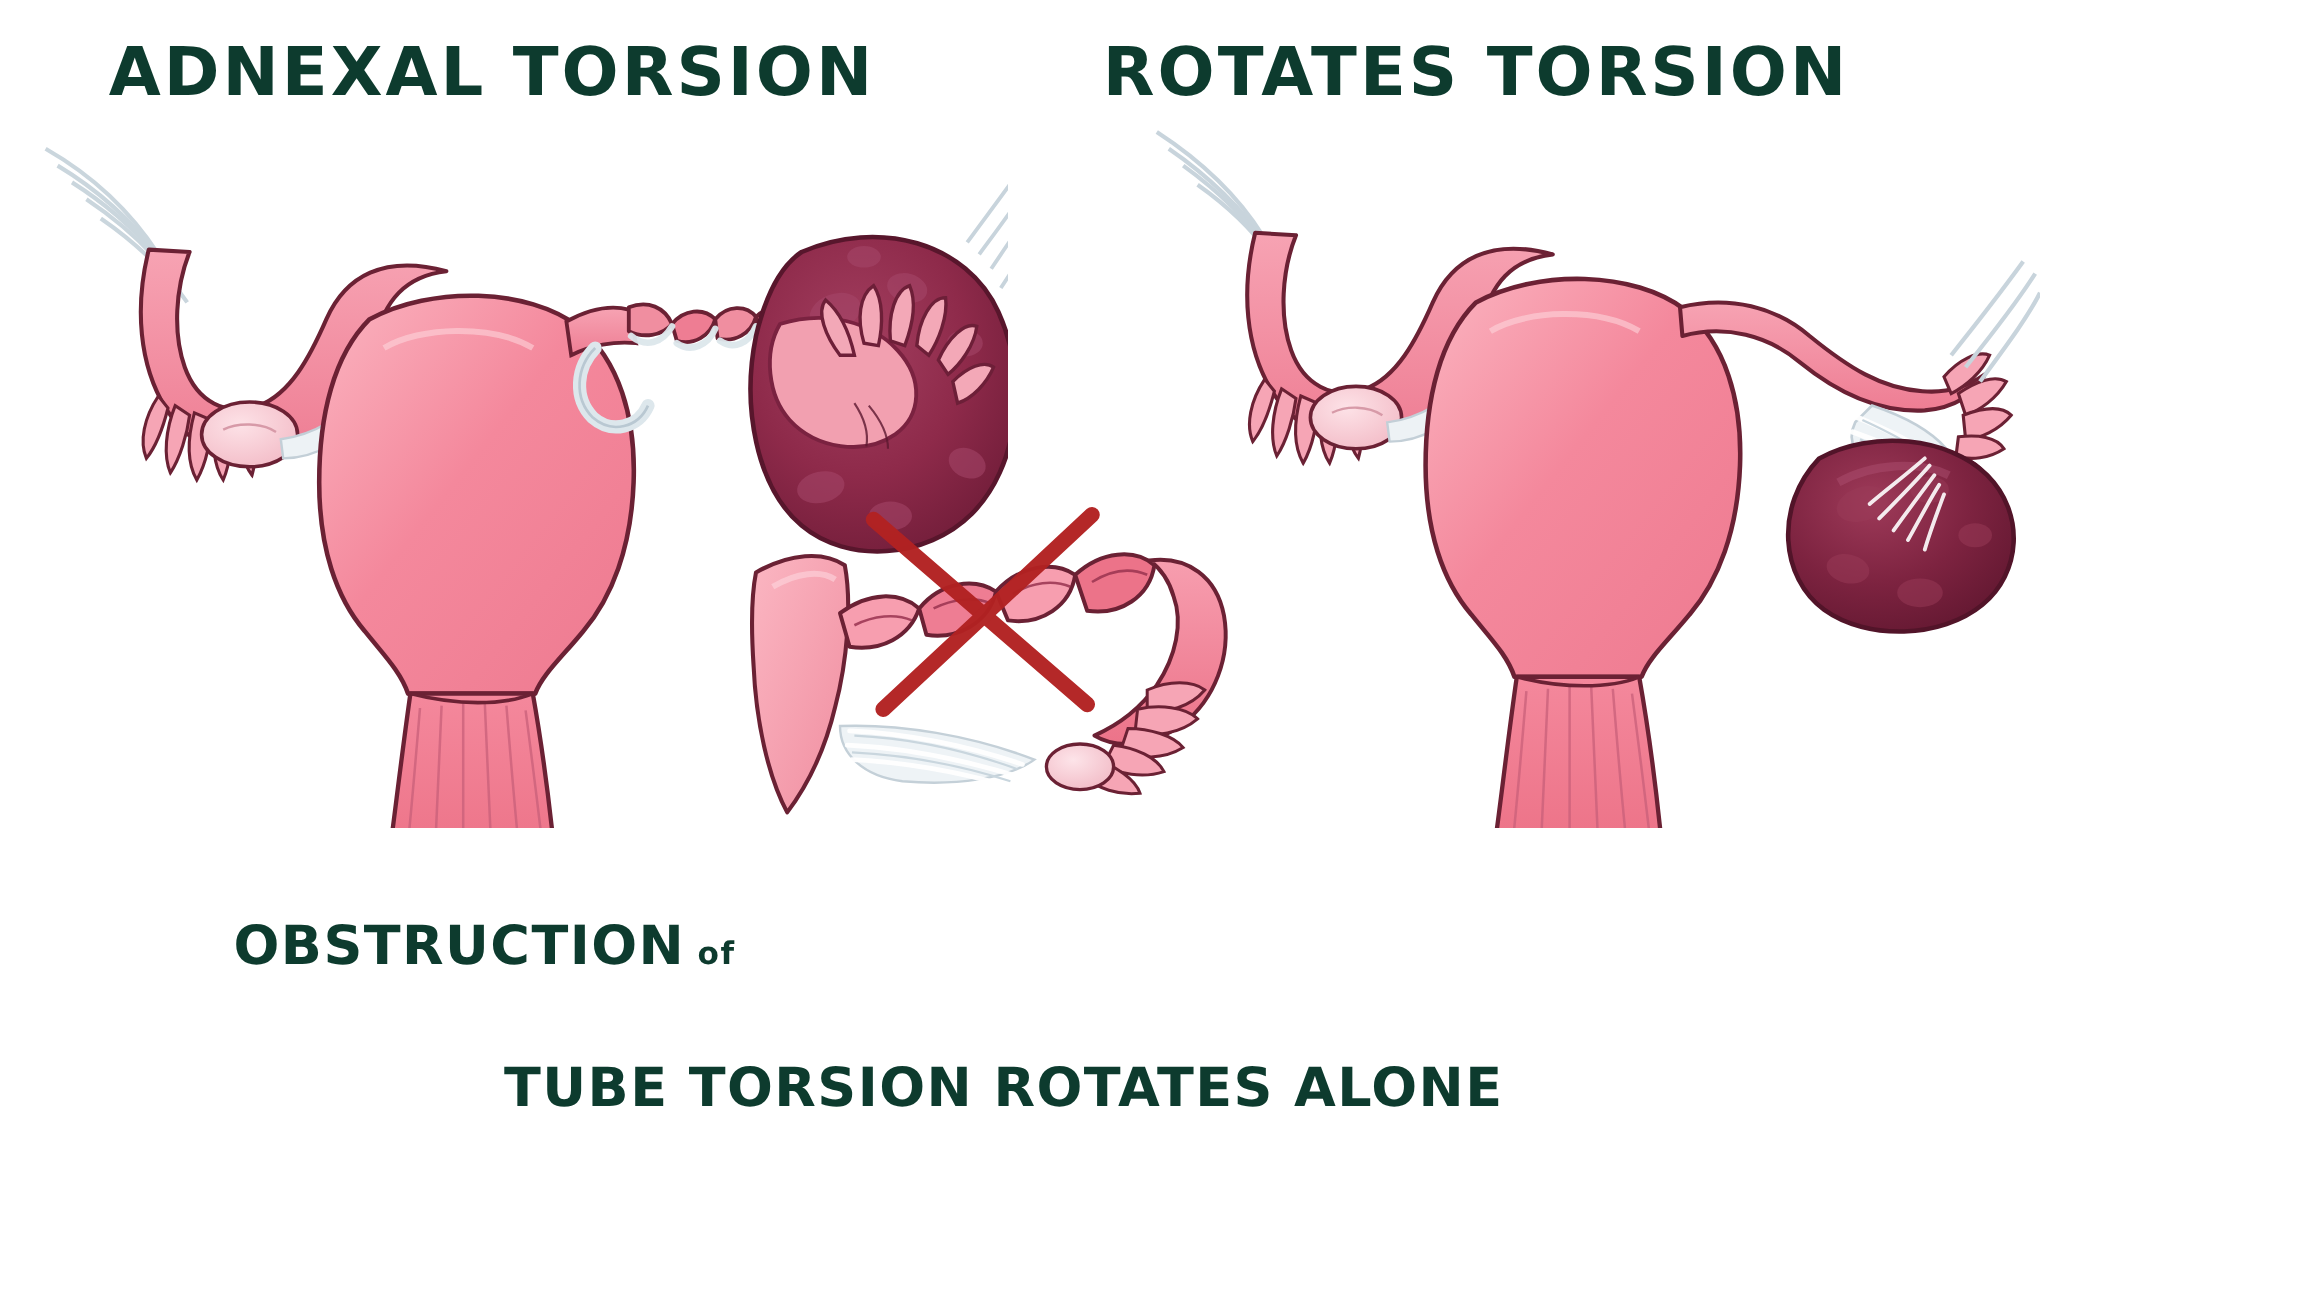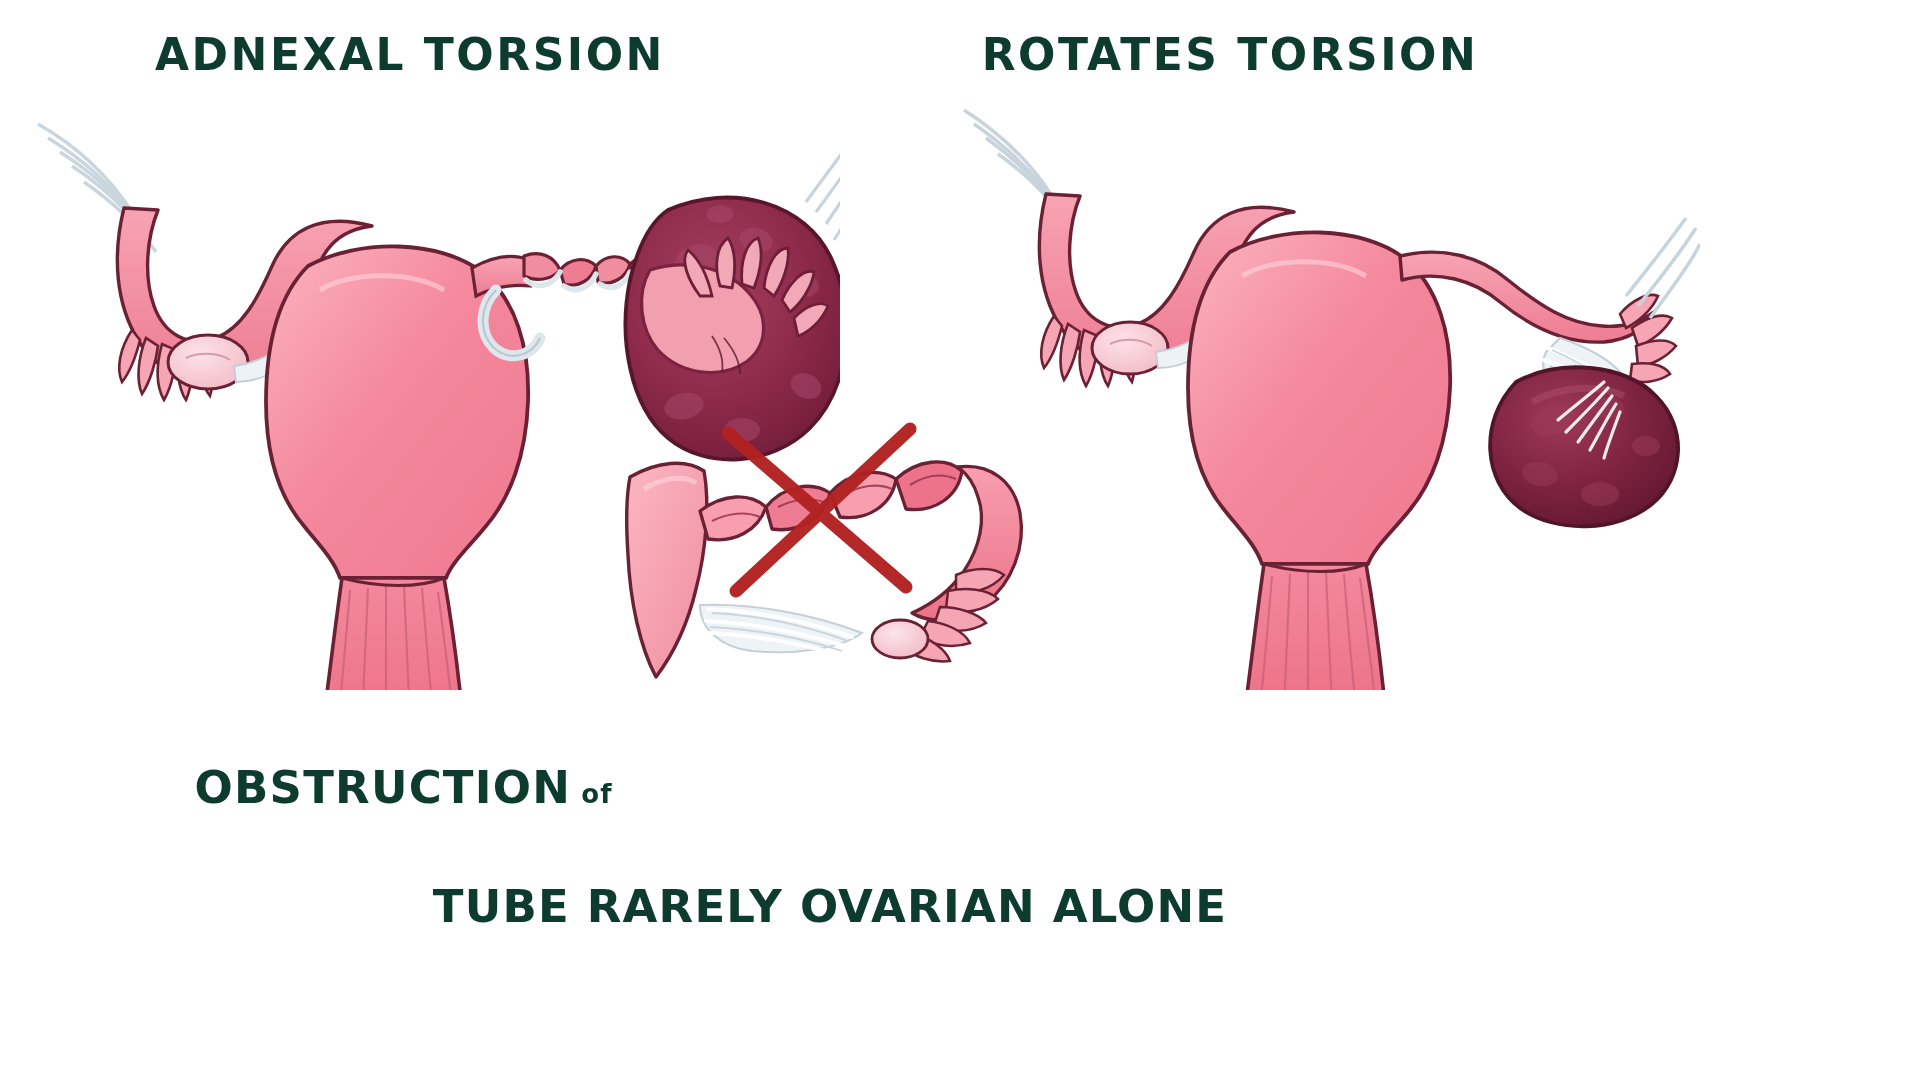--- a/index.html
+++ b/index.html
@@ -24,21 +24,21 @@
   .label {
     position: absolute;
     color: #0d3b2e;
     text-align: center;
     white-space: pre;
     user-select: none;
   }
   .title {
     font-family: "DejaVu Sans", sans-serif;
     font-weight: bold;
-    font-size: 44px;
+    font-size: 56px;
     letter-spacing: 2.5px;
     line-height: 1.05;
   }
   .caption {
     font-family: "DejaVu Sans", sans-serif;
     font-weight: bold;
     font-size: 45px;
     letter-spacing: 1.2px;
     line-height: 1.18;
   }
@@ -432,15 +432,15 @@
         <line x1="128" y1="18" x2="306" y2="172"></line>
         <line x1="310" y1="14" x2="136" y2="176"></line>
       </g>
     </svg>
   </div>
 
   <div class="label caption" id="caption-left">
     <span>OBSTRUCTION</span><span class="caption-sub"> of</span><br>
   </div>
 
-  <div class="label caption" id="caption-bottom">TUBE RARELY OVARIAN ALONE</div>
+  <div class="label caption" id="caption-bottom">TUBE TORSION ROTATES ALONE</div>
 
 </div>
 
 </body></html>

